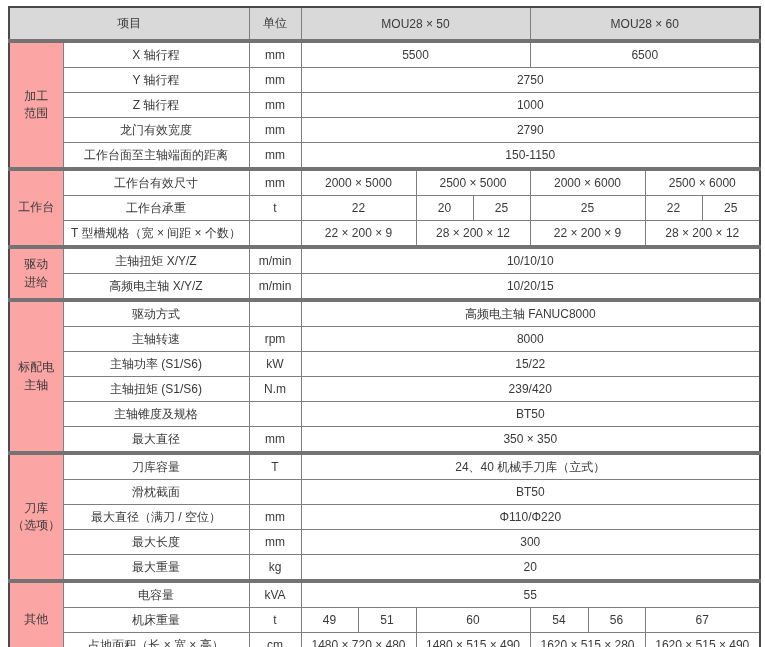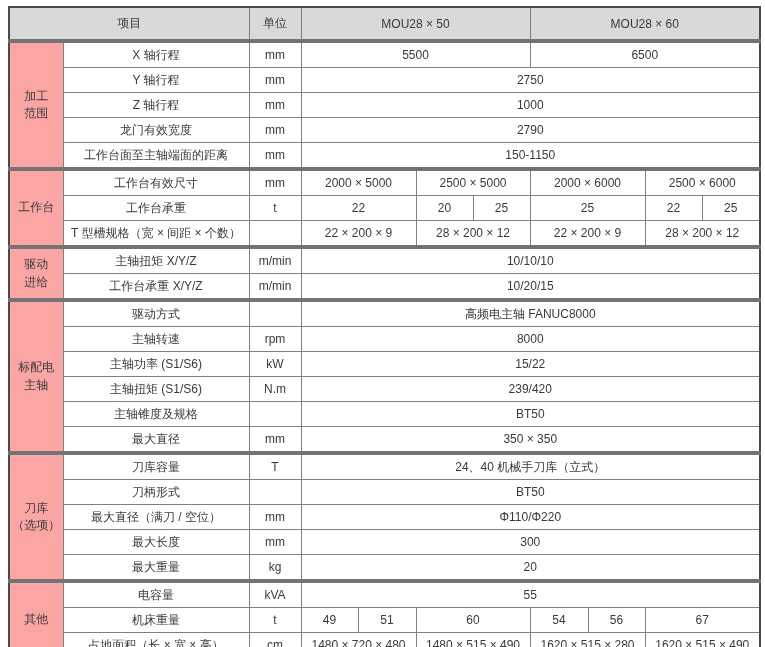--- a/index.html
+++ b/index.html
@@ -106,21 +106,21 @@
           <td colspan="2" class="value-cell">22 × 200 × 9</td>
           <td colspan="2" class="value-cell">28 × 200 × 12</td>
         </tr>
         <tr class="group-start">
           <td rowspan="2" class="group-cell">驱动<br>进给</td>
           <td class="item-cell">主轴扭矩 X/Y/Z</td>
           <td class="unit-cell">m/min</td>
           <td colspan="8" class="value-cell">10/10/10</td>
         </tr>
         <tr>
-          <td class="item-cell">工作台承重 X/Y/Z</td>
+          <td class="item-cell">高频电主轴 X/Y/Z</td>
           <td class="unit-cell">m/min</td>
           <td colspan="8" class="value-cell">10/20/15</td>
         </tr>
         <tr class="group-start">
           <td rowspan="6" class="group-cell">标配电<br>主轴</td>
           <td class="item-cell">驱动方式</td>
           <td class="unit-cell"></td>
           <td colspan="8" class="value-cell">高频电主轴 FANUC8000</td>
         </tr>
         <tr>
@@ -148,21 +148,21 @@
           <td class="unit-cell">mm</td>
           <td colspan="8" class="value-cell">350 × 350</td>
         </tr>
         <tr class="group-start">
           <td rowspan="5" class="group-cell">刀库<br>（选项）</td>
           <td class="item-cell">刀库容量</td>
           <td class="unit-cell">T</td>
           <td colspan="8" class="value-cell">24、40 机械手刀库（立式）</td>
         </tr>
         <tr>
-          <td class="item-cell">刀柄形式</td>
+          <td class="item-cell">滑枕截面</td>
           <td class="unit-cell"></td>
           <td colspan="8" class="value-cell">BT50</td>
         </tr>
         <tr>
           <td class="item-cell">最大直径（满刀 / 空位）</td>
           <td class="unit-cell">mm</td>
           <td colspan="8" class="value-cell">Φ110/Φ220</td>
         </tr>
         <tr>
           <td class="item-cell">最大长度</td>

